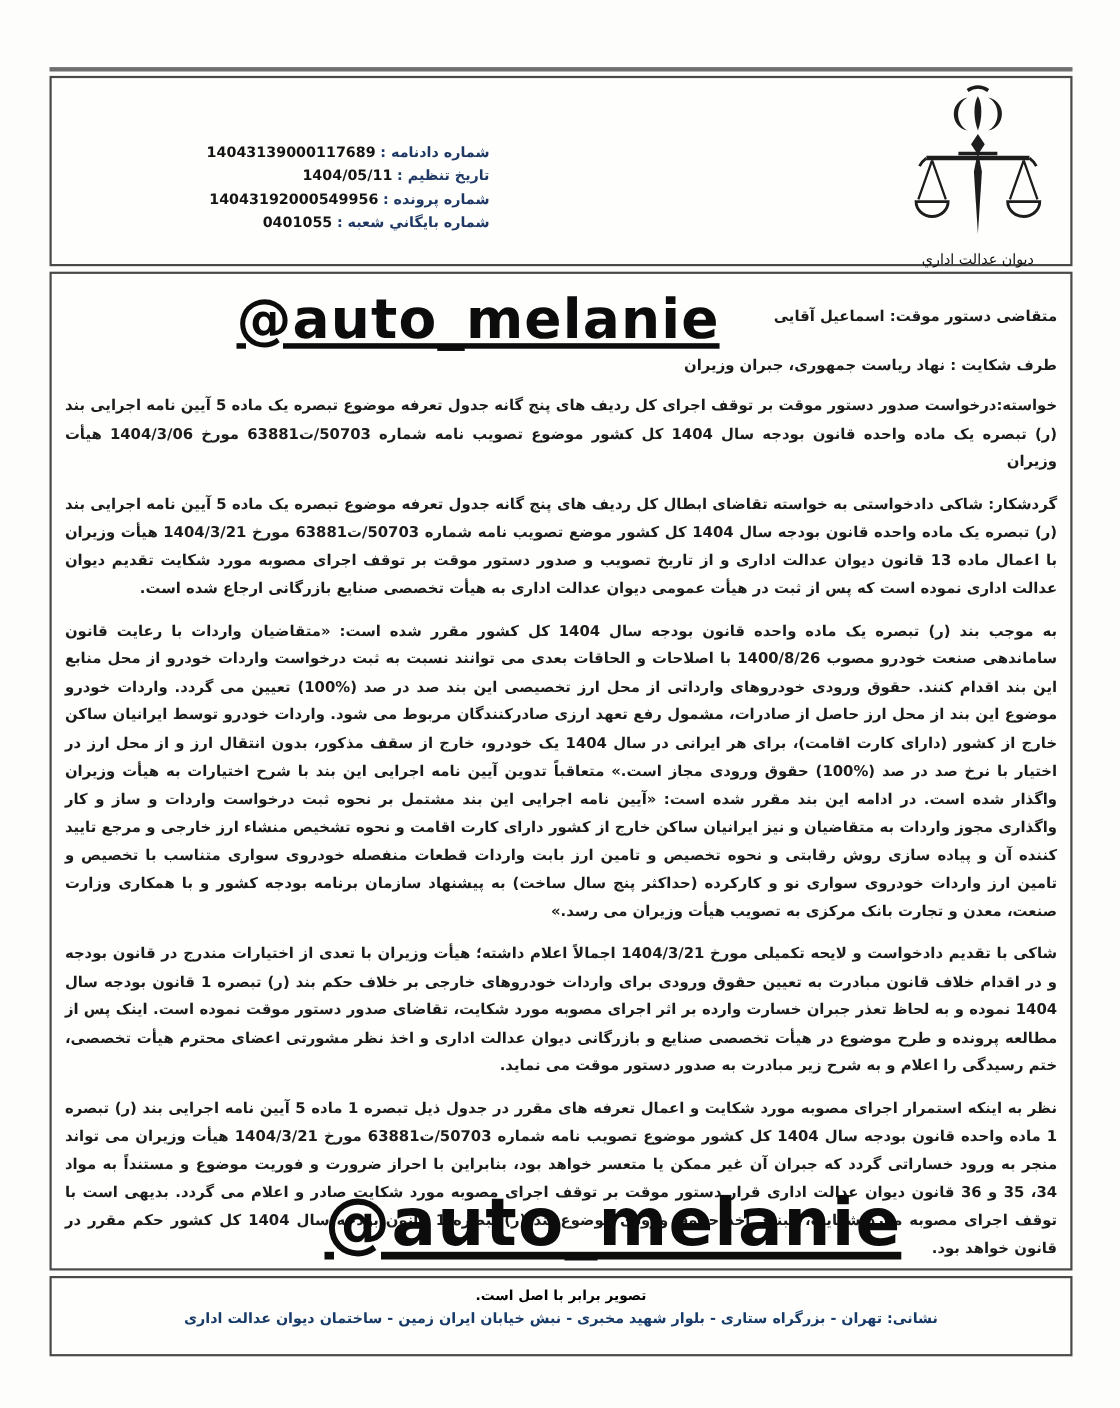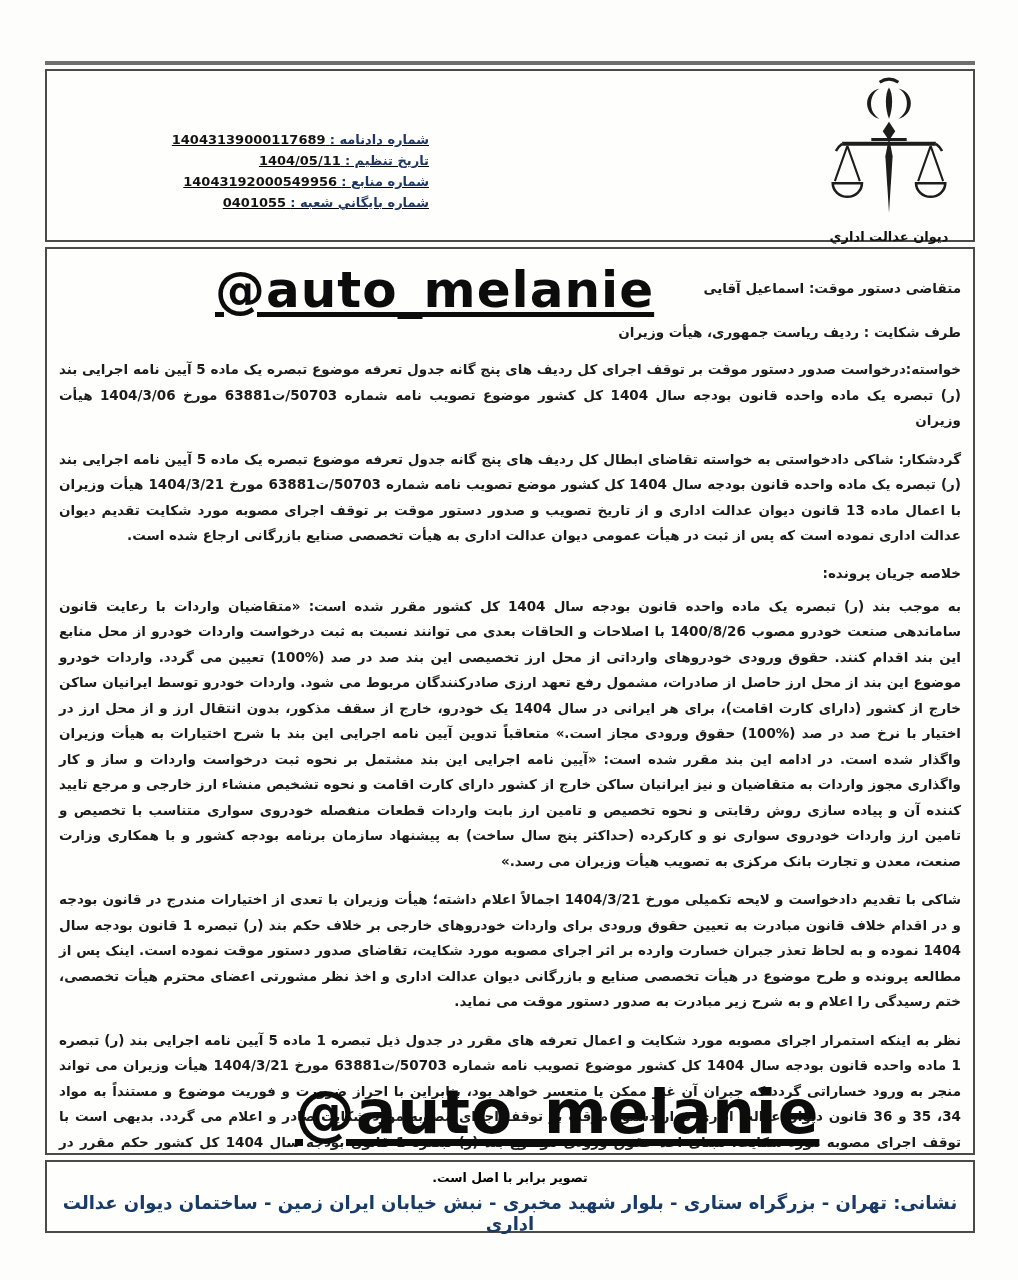--- a/index.html
+++ b/index.html
@@ -15,74 +15,74 @@
   .page { position:absolute; inset:0; }
 
   
   .top-rule { position:absolute; top:61px; left:45px; width:930px; height:4px; background:#6f6f6f; }
   .box { position:absolute; left:45px; width:930px; background:#fefefd; border:2px solid #4a4a4a; }
   .header-box { top:69px;  height:173px; }
   .body-box   { top:247px; height:908px; overflow:hidden; }
   .footer-box { top:1160px; height:73px; border-width:2px; text-align:center; padding-top:8px; }
 
   
-  .meta-block { position:absolute; top:58px; left:52px; width:330px; direction:rtl;text-decoration:underline; }
+  .meta-block { position:absolute; top:58px; left:68px; width:330px; direction:rtl; }
   .meta-row { font-size:13px; line-height:21px; white-space:nowrap; }
   .meta-label { color:#1f3864; font-weight:700; }
   .meta-value { color:#141414; font-weight:700; }
 
   .center-block { position:absolute; top:0; left:330px; width:360px; text-align:center; }
   .quote { margin-top:30px; font-size:12.5px; font-weight:700; color:#3d3d3d; }
   .org-line { margin-top:60px; font-size:15px; font-weight:700; color:#222; }
   .doc-type { margin-top:6px; font-size:19px; font-weight:700; color:#3a6cb0; letter-spacing:1px; }
 
   .emblem-block { position:absolute; top:4px; right:14px; width:140px; text-align:center; }
   .emblem-block svg { display:block; margin:0 auto; }
-  .emblem-caption { margin-top:2px; font-size:13px; font-weight:700; color:#111; }
+  .emblem-caption { margin-top:2px; font-size:13px; font-weight:400; color:#111; }
 
   
   .body-box { padding:25px 12px 0 12px; color:#1c1c1c; }
   .line  { font-size:13.5px; font-weight:700; line-height:24px; }
   .applicant  { margin-top:2px; }
   .respondent { margin-top:20px; }
   .para { font-size:13.5px; font-weight:700; line-height:25.5px; text-align:justify; margin-top:13px; }
   .sec-h { font-size:13.5px; font-weight:700; margin-top:16px; }
   .center-h { font-size:14px; font-weight:700; text-align:center; margin-top:14px; }
 
   .wm { position:absolute; direction:ltr; font-weight:700; color:#0c0c0c;
         text-decoration:underline; letter-spacing:1px; z-index:5; white-space:nowrap; }
   .wm1 { top:12px; left:168px; font-size:50px; text-decoration-thickness:5px; text-underline-offset:5px; }
   .wm2 { top:828px; left:248px; font-size:60px; text-decoration-thickness:7px; text-underline-offset:6px; }
 
   .sig-note { position:absolute; top:896px; right:8px; font-size:11.5px; font-weight:700; color:#c3c3c3;margin-top:12px; }
 
   
   .certified { font-size:12.5px; font-weight:700; color:#000000; }
-  .address   { margin-top:7px; font-size:18px; font-weight:700; color:#173a66; }
+  .address   { margin-top:7px; font-size:13px; font-weight:700; color:#173a66; }
 </style>
 </head>
 <body>
 
 <div class="page">
 
   <div class="top-rule"></div>
 
   <div class="box header-box">
 
     <div class="meta-block">
       <div class="meta-row">
         <span class="meta-label">شماره دادنامه :</span>
         <span class="meta-value">14043139000117689</span>
       </div>
       <div class="meta-row">
         <span class="meta-label">تاريخ تنظيم :</span>
         <span class="meta-value">1404/05/11</span>
       </div>
       <div class="meta-row">
-        <span class="meta-label">شماره منابع :</span>
+        <span class="meta-label">شماره پرونده :</span>
         <span class="meta-value">14043192000549956</span>
       </div>
       <div class="meta-row">
         <span class="meta-label">شماره بايگاني شعبه :</span>
         <span class="meta-value">0401055</span>
       </div>
     </div>
 
 
     <div class="emblem-block">
@@ -116,26 +116,25 @@
       </span>
       <div class="emblem-caption">ديوان عدالت اداري</div>
     </div>
   </div>
 
   <div class="box body-box">
 
     <div class="wm wm1">@auto_melanie</div>
 
     <p class="line applicant">متقاضی دستور موقت: اسماعیل آقایی</p>
-    <p class="line respondent">طرف شکایت : ردیف ریاست جمهوری، هیأت وزیران</p>
+    <p class="line respondent">طرف شکایت : نهاد ریاست جمهوری، جبران وزیران</p>
 
     <p class="para">خواسته:درخواست صدور دستور موقت بر توقف اجرای کل ردیف های پنج گانه جدول تعرفه موضوع تبصره یک ماده 5 آیین نامه اجرایی بند (ر) تبصره یک ماده واحده قانون بودجه سال 1404 کل کشور موضوع تصویب نامه شماره 50703/ت63881 مورخ 1404/3/06 هیأت وزیران</p>
     <p class="para">گردشکار: شاکی دادخواستی به خواسته تقاضای ابطال کل ردیف های پنج گانه جدول تعرفه موضوع تبصره یک ماده 5 آیین نامه اجرایی بند (ر) تبصره یک ماده واحده قانون بودجه سال 1404 کل کشور موضع تصویب نامه شماره 50703/ت63881 مورخ 1404/3/21 هیأت وزیران با اعمال ماده 13 قانون دیوان عدالت اداری و از تاریخ تصویب و صدور دستور موقت بر توقف اجرای مصوبه مورد شکایت تقدیم دیوان عدالت اداری نموده است که پس از ثبت در هیأت عمومی دیوان عدالت اداری به هیأت تخصصی صنایع بازرگانی ارجاع شده است.</p>
 
-    <p class="sec-h">خلاصه جریان پرونده:</p>
     <p class="para">به موجب بند (ر) تبصره یک ماده واحده قانون بودجه سال 1404 کل کشور مقرر شده است: «متقاضیان واردات با رعایت قانون ساماندهی صنعت خودرو مصوب 1400/8/26 با اصلاحات و الحاقات بعدی می توانند نسبت به ثبت درخواست واردات خودرو از محل منابع این بند اقدام کنند. حقوق ورودی خودروهای وارداتی از محل ارز تخصیصی این بند صد در صد (%100) تعیین می گردد. واردات خودرو موضوع این بند از محل ارز حاصل از صادرات، مشمول رفع تعهد ارزی صادرکنندگان مربوط می شود. واردات خودرو توسط ایرانیان ساکن خارج از کشور (دارای کارت اقامت)، برای هر ایرانی در سال 1404 یک خودرو، خارج از سقف مذکور، بدون انتقال ارز و از محل ارز در اختیار با نرخ صد در صد (%100) حقوق ورودی مجاز است.» متعاقباً تدوین آیین نامه اجرایی این بند با شرح اختیارات به هیأت وزیران واگذار شده است. در ادامه این بند مقرر شده است: «آیین نامه اجرایی این بند مشتمل بر نحوه ثبت درخواست واردات و ساز و کار واگذاری مجوز واردات به متقاضیان و نیز ایرانیان ساکن خارج از کشور دارای کارت اقامت و نحوه تشخیص منشاء ارز خارجی و مرجع تایید کننده آن و پیاده سازی روش رقابتی و نحوه تخصیص و تامین ارز بابت واردات قطعات منفصله خودروی سواری متناسب با تخصیص و تامین ارز واردات خودروی سواری نو و کارکرده (حداکثر پنج سال ساخت) به پیشنهاد سازمان برنامه بودجه کشور و با همکاری وزارت صنعت، معدن و تجارت  بانک مرکزی به تصویب هیأت وزیران می رسد.»</p>
 
     <p class="para">شاکی با تقدیم دادخواست و لایحه تکمیلی مورخ 1404/3/21 اجمالاً اعلام داشته؛ هیأت وزیران با تعدی از اختیارات مندرج در قانون بودجه و در اقدام خلاف قانون مبادرت به تعیین حقوق ورودی برای واردات خودروهای خارجی بر خلاف حکم بند (ر) تبصره 1 قانون بودجه سال 1404 نموده و به لحاظ تعذر جبران خسارت وارده بر اثر اجرای مصوبه مورد شکایت، تقاضای صدور دستور موقت نموده است. اینک پس از مطالعه پرونده و طرح موضوع در هیأت تخصصی صنایع و بازرگانی دیوان عدالت اداری و اخذ نظر مشورتی اعضای محترم هیأت تخصصی، ختم رسیدگی را اعلام و به شرح زیر مبادرت به صدور دستور موقت می نماید.</p>
 
     <p class="para">نظر به اینکه استمرار اجرای مصوبه مورد شکایت و اعمال تعرفه های مقرر در جدول ذیل تبصره 1 ماده 5 آیین نامه اجرایی بند (ر) تبصره 1 ماده واحده قانون بودجه سال 1404 کل کشور موضوع تصویب نامه شماره 50703/ت63881 مورخ 1404/3/21 هیأت وزیران می تواند منجر به ورود خساراتی گردد که جبران آن غیر ممکن یا متعسر خواهد بود، بنابراین با احراز ضرورت و فوریت موضوع و مستنداً به مواد 34، 35 و 36 قانون دیوان عدالت اداری قرار دستور موقت بر توقف اجرای مصوبه مورد شکایت صادر و اعلام می گردد. بدیهی است با توقف اجرای مصوبه مورد شکایت، مبنای اخذ حقوق ورودی موضوع بند (ر) تبصره 1 قانون بودجه سال 1404 کل کشور حکم مقرر در قانون خواهد بود.</p>
 
     <div class="wm wm2">@auto_melanie</div>
     <div class="sig-note">امضای صادر کننده</div>
   </div>
 

